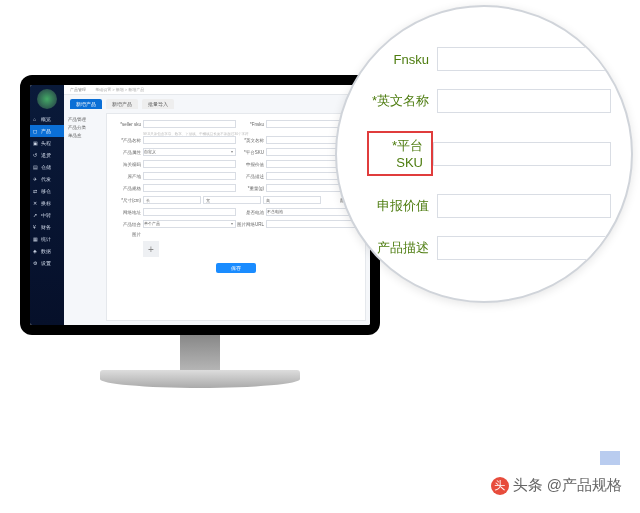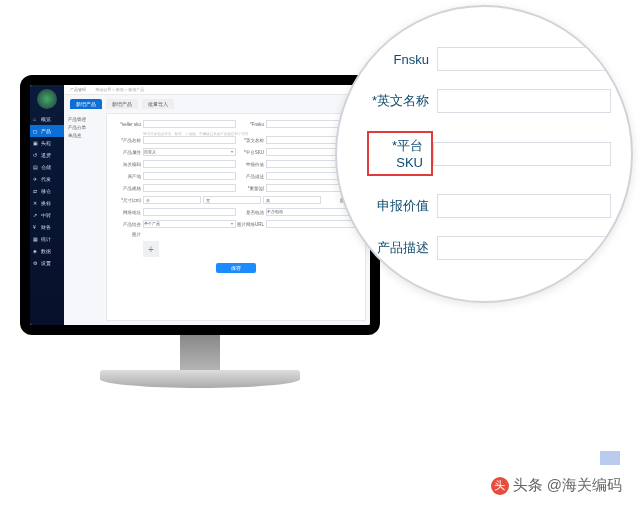--- a/index.html
+++ b/index.html
@@ -37,21 +37,21 @@
 .sel { flex: 1; height: 8px; border: 1px solid #d9dde4; background: #fff; font-size: 4px; position: relative; }
 .sel::after { content: "▾"; position: absolute; right: 2px; top: 0; font-size: 4px; color: #888; }
 .hint { font-size: 3.5px; color: #bbb; padding-left: 30px; }
 .plus-box { width: 16px; height: 16px; background: #eef0f3; display: flex; align-items: center; justify-content: center; font-size: 10px; color: #888; margin-left: 30px; cursor: pointer; }
 .save-btn { display: block; margin: 6px auto 0; width: 40px; height: 10px; background: #1a8cff; color: #fff; border: none; border-radius: 2px; font-size: 5px; cursor: pointer; }
 
 
 .magnifier { position: absolute; left: 335px; top: 5px; width: 298px; height: 298px; border-radius: 50%; border: 2px solid #d0d4da; background: #fff; overflow: hidden; box-shadow: 0 2px 10px rgba(0,0,0,.1); }
 .mag-inner { padding: 40px 20px 20px 30px; }
 .mrow { display: flex; align-items: center; margin-bottom: 18px; }
-.mlab { width: 70px; text-align: right; font-size: 13px; color: #0c4a6e; padding-right: 8px; }
+.mlab { width: 70px; text-align: right; font-size: 13px; color: #4d7c0f; padding-right: 8px; }
 .minp { flex: 1; height: 24px; border: 1px solid #d9dde4; background: #fff; }
 .mrow.hl .mlab { border: 2px solid #e03c3c; padding: 4px 8px 4px 4px; width: 66px; }
 
 
 .watermark { position: absolute; right: 18px; bottom: 18px; display: flex; align-items: center; gap: 4px; font-size: 15px; color: #666; }
 .wm-icon { width: 18px; height: 18px; border-radius: 50%; background: #e74c3c; color: #fff; font-size: 11px; display: flex; align-items: center; justify-content: center; }
 .blue-sq { position: absolute; right: 20px; bottom: 48px; width: 20px; height: 14px; background: #b9ccef; }
 </style>
 </head>
 <body>
@@ -267,14 +267,14 @@
       <div class="minp"></div>
     </div>
   </div>
 </div>
 
 <div class="blue-sq"></div>
 
 <div class="watermark">
   <span class="wm-icon">头</span>
   <span>头条</span>
-  <span>@海关编码</span>
+  <span>@产品规格</span>
 </div>
 
 </body></html>

